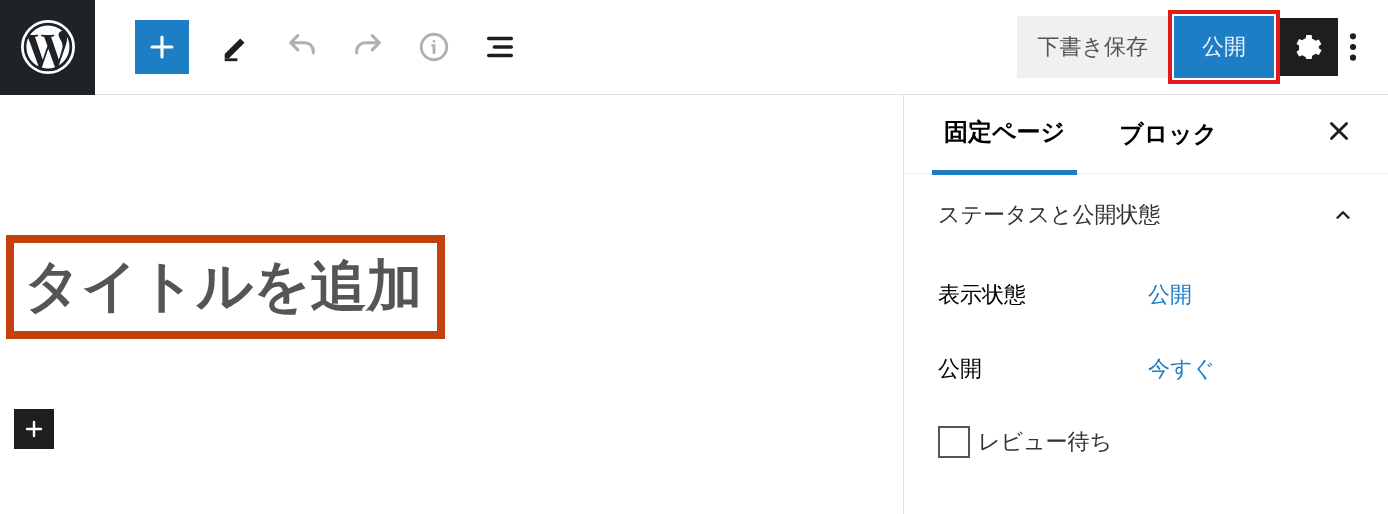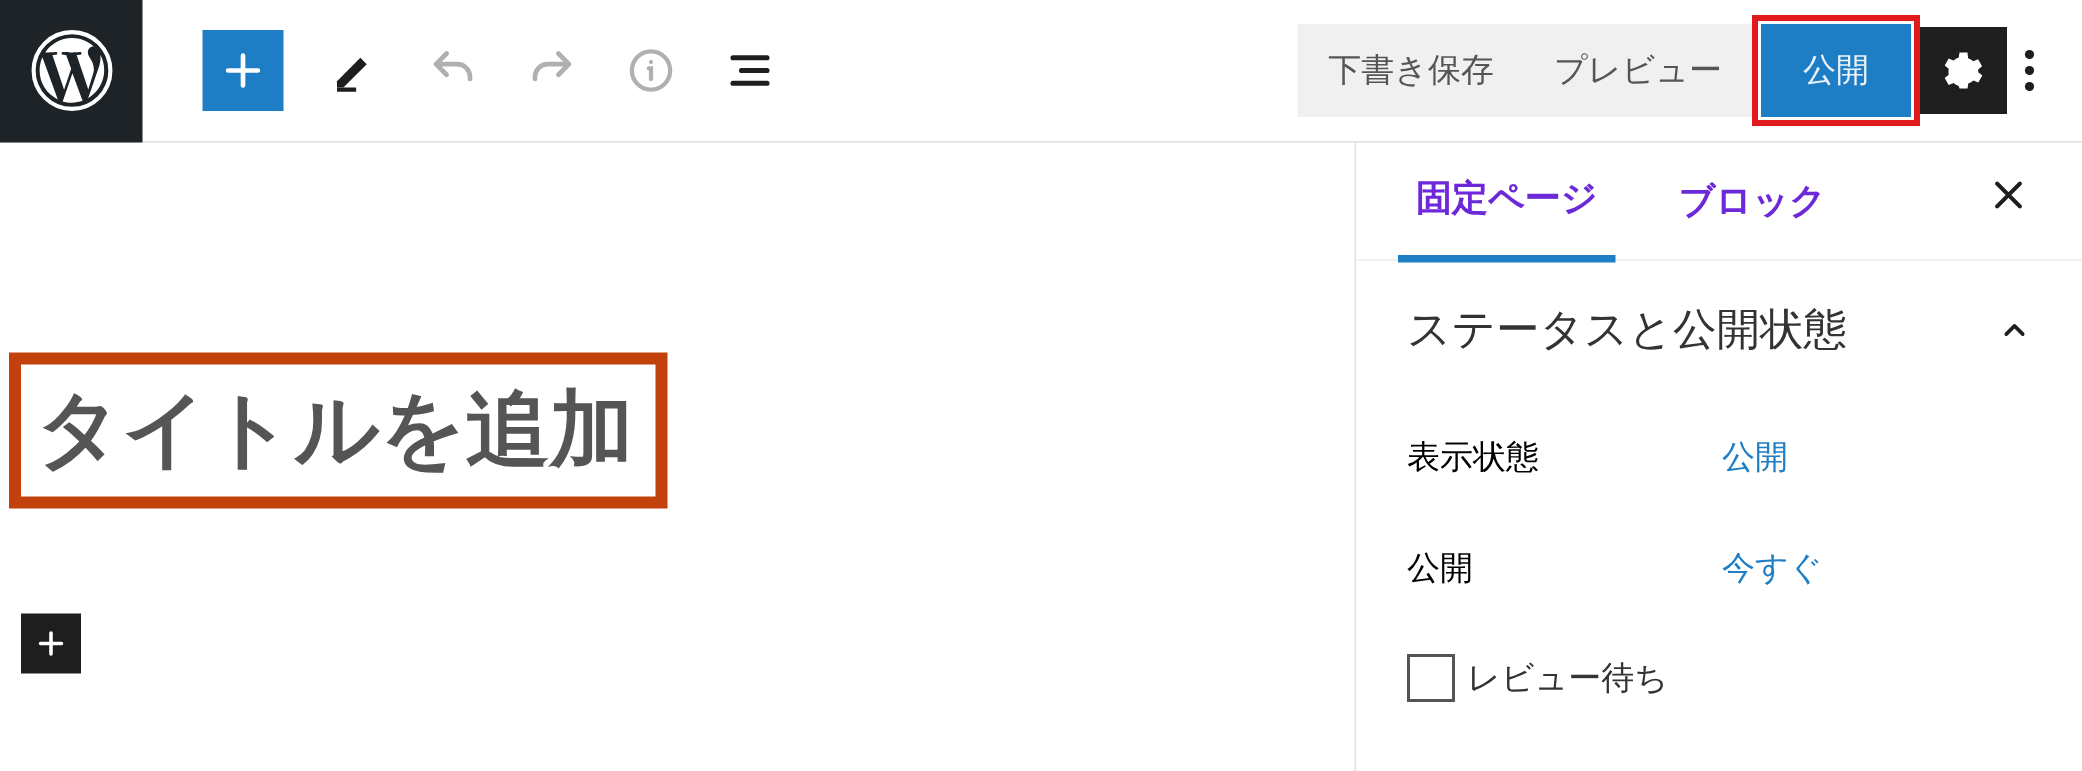--- a/index.html
+++ b/index.html
@@ -148,21 +148,21 @@
   .tabs {
     display: flex;
     align-items: center;
     padding: 0 28px;
     height: 78px;
     position: relative;
   }
   .tab {
     font-size: 24px;
     font-weight: 600;
-    color: #6d28d9;
+    color: #000000;
     padding: 22px 12px;
     cursor: pointer;
     margin-right: 30px;
   }
   .tab.active {
     border-bottom: 5px solid #1d7dc5;
   }
   .tab-close {
     margin-left: auto;
     cursor: pointer;
@@ -172,21 +172,21 @@
   }
   .panel-head {
     display: flex;
     align-items: center;
     justify-content: space-between;
     padding: 26px 34px 22px 34px;
     cursor: pointer;
     border-top: 1px solid #eee;
   }
   .panel-title {
-    font-size: 29px;
+    font-size: 22px;
     color: #333;
   }
   .panel-body {
     padding: 6px 34px 20px 34px;
   }
   .row {
     display: flex;
     align-items: center;
     padding: 22px 0;
   }
@@ -260,21 +260,20 @@
       <svg width="34" height="34" viewBox="0 0 24 24">
           <path d="M4 6h16M8 12h12M4 18h16" stroke="#1e1e1e" stroke-width="2.4" stroke-linecap="round"></path>
         </svg>
     </div>
   </div>
 
   <div class="spacer"></div>
 
   <div class="tool-right">
     <button class="btn-gray">下書き保存</button>
-    <button class="btn-gray">プレビュー</button>
     <div class="btn-publish-wrap">
       <button class="btn-publish">公開</button>
     </div>
     <div class="btn-settings">
       <svg width="32" height="32" viewBox="0 0 24 24">
           <path d="M12 15.5A3.5 3.5 0 1012 8.5a3.5 3.5 0 000 7zm7.4-2.5c0-.5 0-1-.1-1.5l2-1.6-2-3.5-2.4 1a7.7 7.7 0 00-2.6-1.5L14 3h-4l-.4 2.5a7.7 7.7 0 00-2.6 1.5l-2.4-1-2 3.5 2 1.6c-.1.5-.1 1-.1 1.5s0 1 .1 1.5l-2 1.6 2 3.5 2.4-1c.8.6 1.6 1.1 2.6 1.5L10 21h4l.4-2.5c1-.4 1.8-.9 2.6-1.5l2.4 1 2-3.5-2-1.6c.1-.5.1-1 .1-1.5z"></path>
         </svg>
     </div>
     <div class="btn-more">
       <svg width="8" height="32" viewBox="0 0 6 24">

